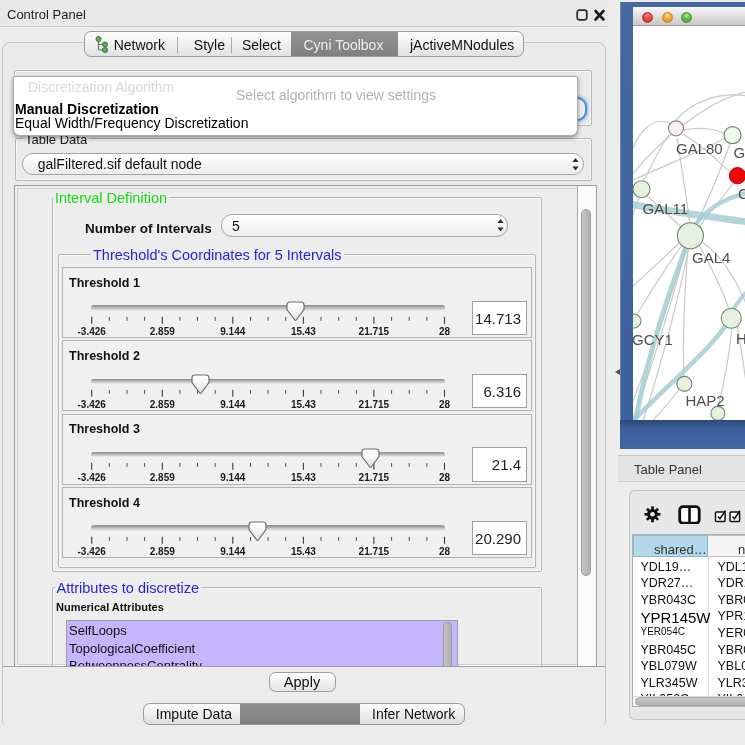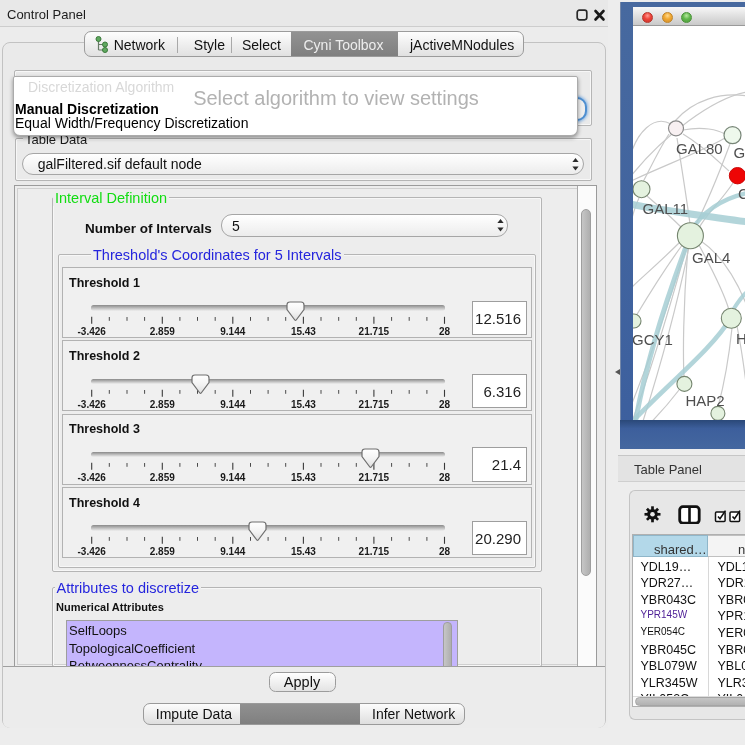--- a/index.html
+++ b/index.html
@@ -104,21 +104,21 @@
 <svg class="abs" style="left:222.7px;top:33px;" width="19" height="21" viewBox="0 0 19 21">
 <defs>
         <linearGradient id="thg267" x1="0" y1="0" x2="0" y2="1">
           <stop offset="0" stop-color="#ffffff"></stop>
           <stop offset="0.55" stop-color="#f2f2f2"></stop>
           <stop offset="1" stop-color="#dedede"></stop>
         </linearGradient>
       </defs>
 <path d="M 1,4 Q 1,1 4,1 L 15,1 Q 18,1 18,4 L 18,8.5 L 10.2,19 Q 9.5,19.9 8.8,19 L 1,8.5 Z" fill="url(#thg267)" stroke="#6e6e6e" stroke-width="1.2"></path>
 </svg>
-<div class="abs" style="left:409px;top:32.5px;width:55px;height:34.5px;background:#fff;border:1px solid #9e9e9e;font-size:15px;color:#222;text-align:right;line-height:33px;padding-right:5px;">12.516</div>
+<div class="abs" style="left:409px;top:32.5px;width:55px;height:34.5px;background:#fff;border:1px solid #9e9e9e;font-size:15px;color:#222;text-align:right;line-height:33px;padding-right:5px;">14.713</div>
 </div>
 <div class="abs" style="left:62px;top:340.3px;width:470px;height:71px;background:#f0f0f0;border:1px solid #b2b2b2;">
 <div class="abs" style="left:6px;top:7.5px;font-size:12.5px;font-weight:bold;color:#111;">Threshold 2</div>
 <div class="abs" style="left:28.3px;top:37.4px;width:353.4px;height:5.4px;border-radius:2.7px;background:linear-gradient(180deg,#898989,#bdbdbd 50%,#efefef);"></div>
 <svg class="abs" style="left:0px;top:47.8px;" width="470" height="23" viewBox="0 0 470 23">
       <line x1="28.7" y1="0.8" x2="28.7" y2="7.8" stroke="#3a3a3a" stroke-width="1.1"></line>
       <line x1="46.3" y1="1" x2="46.3" y2="4.8" stroke="#4a4a4a" stroke-width="1"></line>
       <line x1="64.0" y1="1" x2="64.0" y2="4.8" stroke="#4a4a4a" stroke-width="1"></line>
       <line x1="81.6" y1="1" x2="81.6" y2="4.8" stroke="#4a4a4a" stroke-width="1"></line>
       <line x1="99.3" y1="0.8" x2="99.3" y2="7.8" stroke="#3a3a3a" stroke-width="1.1"></line>
@@ -260,21 +260,21 @@
   <div class="abs" style="left:96px;top:0;width:120px;height:22px;background:linear-gradient(180deg,#909090,#7e7e7e);"></div>
 </div>
 <div class="abs" style="left:155.8px;top:705.5px;font-size:14px;color:#111;">Impute Data</div>
 <div class="abs" style="left:253.5px;top:705.5px;font-size:14px;color:#e2e2e2;margin-top:39px;">Discretize Data</div>
 <div class="abs" style="left:372px;top:705.5px;font-size:14px;color:#111;">Infer Network</div>
 
 <div class="abs" style="left:545px;top:97px;width:42px;height:24px;background:#eeeeee;border:2.5px solid #4f8fd0;border-radius:10px;box-shadow:0 0 3px 1px #8ab6e4;"></div>
 
 <div class="abs" style="left:13px;top:76px;width:565px;height:60px;background:#fff;border:1px solid #ababab;border-radius:2px 2px 7px 7px;box-shadow:0 2px 4px rgba(0,0,0,0.4);"></div>
 <div class="abs" style="left:28px;top:79px;font-size:14px;color:#d8d8d8;">Discretization Algorithm</div>
-<div class="abs" style="left:0;top:87px;width:672px;text-align:center;font-size:20px;color:#b2b2b2;">Select algorithm to view settings</div>
+<div class="abs" style="left:0;top:87px;width:672px;text-align:center;font-size:14px;color:#b2b2b2;">Select algorithm to view settings</div>
 <div class="abs" style="left:15px;top:100.5px;font-size:14px;font-weight:bold;color:#000;">Manual Discretization</div>
 <div class="abs" style="left:15px;top:114.5px;font-size:14px;color:#000;">Equal Width/Frequency Discretization</div>
 
 <div class="abs" style="left:615px;top:369px;width:0;height:0;border-top:3px solid transparent;border-bottom:3px solid transparent;border-right:5px solid #555;"></div>
 
 <div class="abs" style="left:620px;top:2px;width:125px;height:447px;background:linear-gradient(180deg,#47699f,#3c5f9e);border-left:1px solid #7487a8;"></div>
 <div class="abs" style="left:633px;top:7px;width:112px;height:19px;background:linear-gradient(180deg,#f7f7f7,#c9c9c9);border-bottom:1px solid #9a9a9a;"></div>
 <div class="abs" style="left:642px;top:12px;width:11px;height:11px;border-radius:50%;background:radial-gradient(circle at 50% 30%,#ff9a92 0%,#ed4238 45%,#c9362d 100%);border:0.5px solid #b5352c;"></div>
 <div class="abs" style="left:661.5px;top:12px;width:11px;height:11px;border-radius:50%;background:radial-gradient(circle at 50% 30%,#ffd98e 0%,#f0a830 45%,#cf8b2d 100%);border:0.5px solid #c08428;"></div>
 <div class="abs" style="left:681px;top:12px;width:11px;height:11px;border-radius:50%;background:radial-gradient(circle at 50% 30%,#b8e89e 0%,#61b84c 45%,#4e9a3a 100%);border:0.5px solid #4a9139;"></div>
@@ -359,21 +359,21 @@
 <div class="abs" style="left:0;top:-0.8px;width:113px;height:1.2px;background:#6a6a6a;"></div>
 <div class="abs" style="left:21px;top:7px;font-size:13px;color:#333;">shared…</div>
 <div class="abs" style="left:105px;top:7px;font-size:13px;color:#333;">name</div>
 <div class="abs" style="left:75px;top:22px;width:1px;height:139px;background:#d8d8d8;"></div>
 <div class="abs" style="left:7.5px;top:24.5px;font-size:12.5px;color:#111;">YDL19…</div>
 <div class="abs" style="left:84.5px;top:24.5px;font-size:12.5px;color:#111;">YDL1</div>
 <div class="abs" style="left:7.5px;top:41.1px;font-size:12.5px;color:#111;">YDR27…</div>
 <div class="abs" style="left:84.5px;top:41.1px;font-size:12.5px;color:#111;">YDR2</div>
 <div class="abs" style="left:7.5px;top:57.7px;font-size:12.5px;color:#111;">YBR043C</div>
 <div class="abs" style="left:84.5px;top:57.7px;font-size:12.5px;color:#111;">YBR0</div>
-<div class="abs" style="left:7.5px;top:74.3px;font-size:10px;color:#4c1d95;">YPR145W</div>
+<div class="abs" style="left:7.5px;top:74.3px;font-size:15px;color:#000000;">YPR145W</div>
 <div class="abs" style="left:84.5px;top:74.3px;font-size:12.5px;color:#111;">YPR1</div>
 <div class="abs" style="left:7.5px;top:90.9px;font-size:10px;color:#111;">YER054C</div>
 <div class="abs" style="left:84.5px;top:90.9px;font-size:12.5px;color:#111;">YER0</div>
 <div class="abs" style="left:7.5px;top:107.5px;font-size:12.5px;color:#111;">YBR045C</div>
 <div class="abs" style="left:84.5px;top:107.5px;font-size:12.5px;color:#111;">YBR0</div>
 <div class="abs" style="left:7.5px;top:124.1px;font-size:12.5px;color:#111;">YBL079W</div>
 <div class="abs" style="left:84.5px;top:124.1px;font-size:12.5px;color:#111;">YBL0</div>
 <div class="abs" style="left:7.5px;top:140.7px;font-size:12.5px;color:#111;">YLR345W</div>
 <div class="abs" style="left:84.5px;top:140.7px;font-size:12.5px;color:#111;">YLR3</div>
 <div class="abs" style="left:7.5px;top:157.3px;font-size:12.5px;color:#111;">YIL052C</div>

